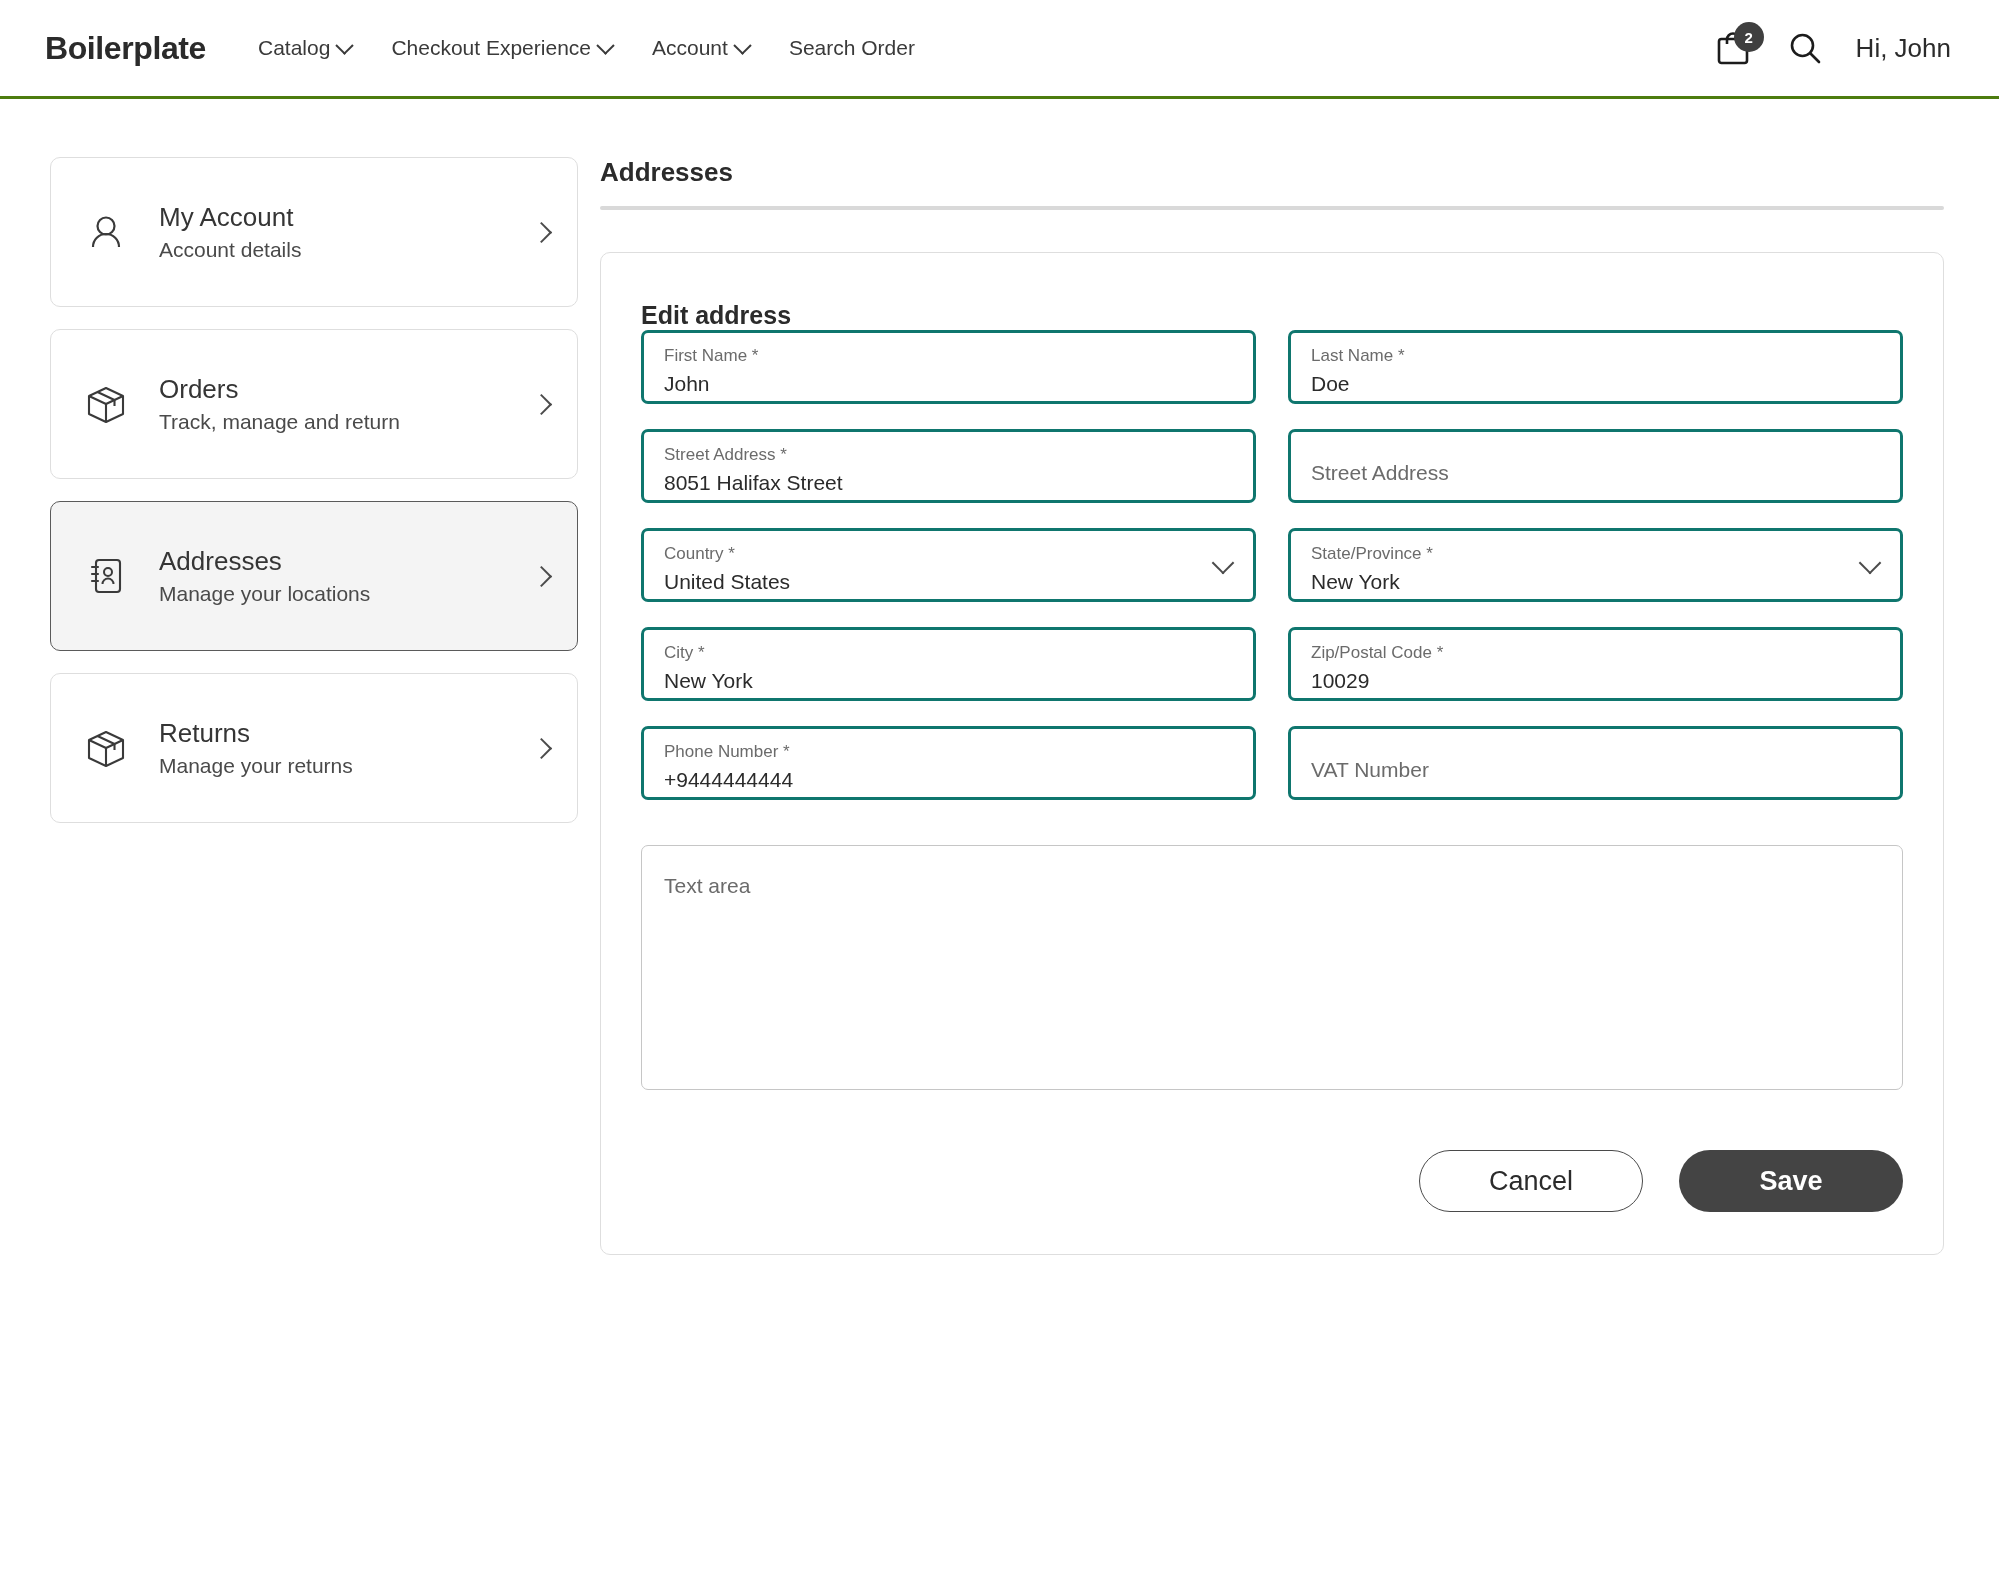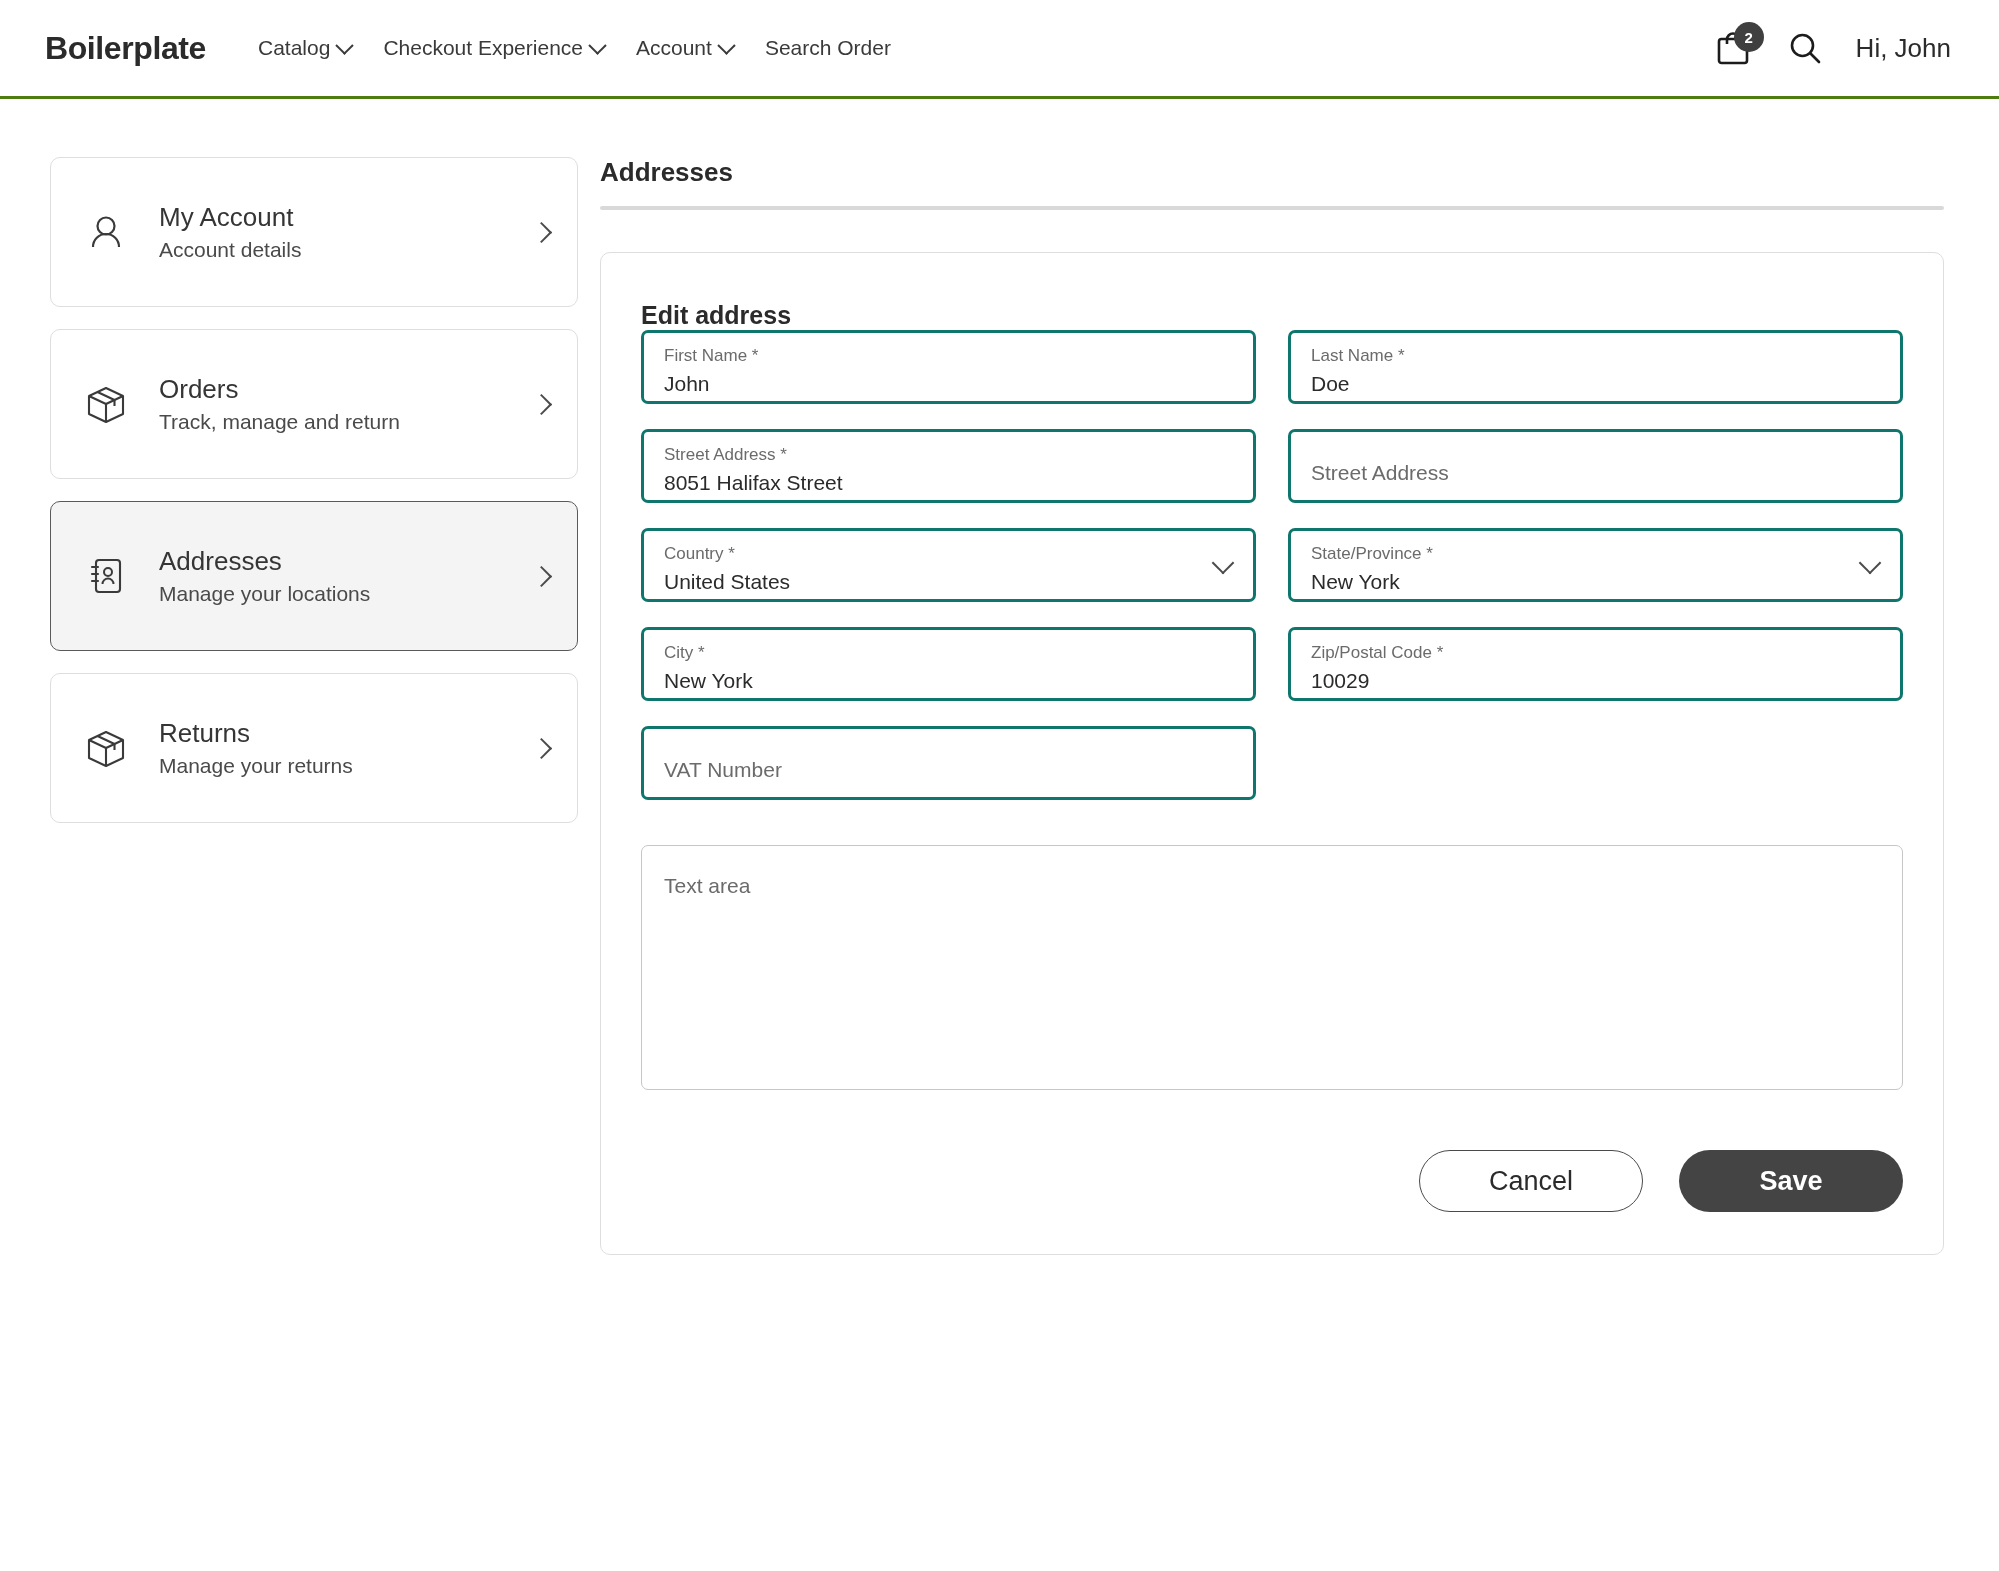--- a/index.html
+++ b/index.html
@@ -25,21 +25,21 @@
     font-size: 32px;
     font-weight: bold;
     letter-spacing: -0.4px;
     color: #2b2b2b;
     margin-right: 52px;
     white-space: nowrap;
   }
   .main-nav {
     display: flex;
     align-items: center;
-    gap: 32px;
+    gap: 40px;
   }
   .nav-item {
     display: flex;
     align-items: center;
     gap: 8px;
     font-size: 21px;
     color: #3a3a3a;
     white-space: nowrap;
     cursor: pointer;
   }
@@ -425,20 +425,24 @@
         <div class="field filled">
           <span class="field-label">City *</span>
           <span class="field-value">New York</span>
         </div>
 
         <div class="field filled">
           <span class="field-label">Zip/Postal Code *</span>
           <span class="field-value">10029</span>
         </div>
 
+        <div class="field filled">
+          <span class="field-label">Phone Number *</span>
+          <span class="field-value">+9444444444</span>
+        </div>
 
         <div class="field">
           <span class="field-placeholder">VAT Number</span>
         </div>
 
         <div class="textarea-field">
           <span class="textarea-placeholder">Text area</span>
         </div>
 
       </div>

